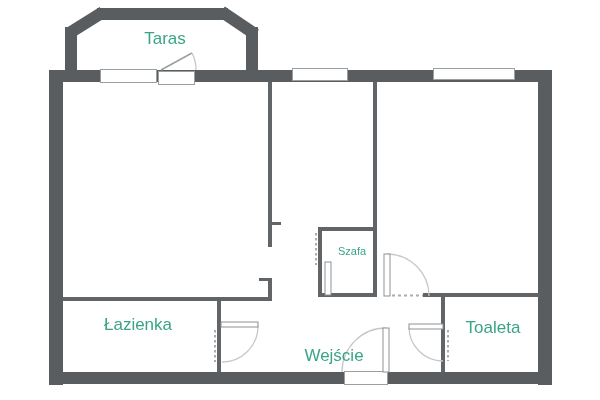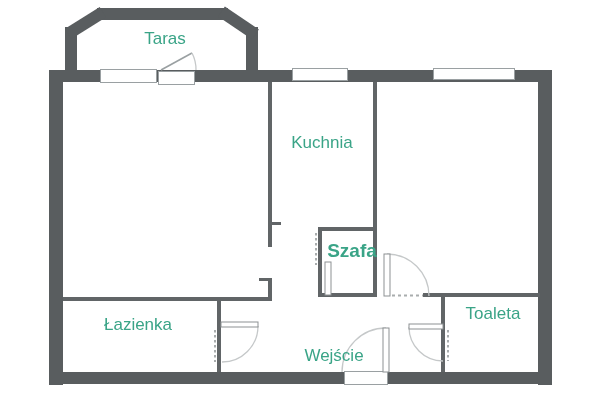--- a/index.html
+++ b/index.html
@@ -23,21 +23,21 @@
   .wall-int{position:absolute;background:var(--interior-wall);}
   .window{
     position:absolute;background:#ffffff;
     border:1px solid var(--window-border);
     box-sizing:border-box;
   }
   .room-label{
     position:absolute;transform:translate(-50%,-50%);
     color:var(--label);font-size:17px;white-space:nowrap;
   }
-  .room-label.small{font-size:19px;font-weight:bold;}
+  .room-label.small{font-size:11px;}
   svg.overlay{position:absolute;left:0;top:0;pointer-events:none;}
 </style>
 </head>
 <body>
 
 <div class="plan">
 
   <div class="wall" style="left:49px;top:70px;width:14px;height:315px;"></div>
   <div class="wall" style="left:49px;top:70px;width:503px;height:12px;"></div>
   <div class="wall" style="left:538px;top:70px;width:14px;height:315px;"></div>
@@ -86,19 +86,18 @@
 
     <path d="M 387 254 A 42 42 0 0 1 429 296" stroke="#c5c8c9" stroke-width="1.3" fill="none"></path>
     <rect x="384" y="254" width="6" height="42" fill="#ffffff" stroke="#8d9193" stroke-width="1"></rect>
     <path d="M 392 295.5 H 423" stroke="#a9adae" stroke-width="2" stroke-dasharray="3 3" fill="none"></path>
 
     <rect x="325" y="262" width="6" height="33" fill="#ffffff" stroke="#8d9193" stroke-width="1"></rect>
     <path d="M 316 233 V 265" stroke="#a9adae" stroke-width="2" stroke-dasharray="2.5 2.5" fill="none"></path>
   </svg>
 
   <div class="room-label" style="left:165px;top:39px;">Taras</div>
-  <div class="room-label" style="left:322px;top:143px;">Kuchnia</div>
   <div class="room-label small" style="left:352px;top:251px;">Szafa</div>
   <div class="room-label" style="left:138px;top:325px;">Łazienka</div>
   <div class="room-label" style="left:334px;top:324px;margin-top:32px;">Wejście</div>
-  <div class="room-label" style="left:493px;top:314px;">Toaleta</div>
+  <div class="room-label" style="left:493px;top:328px;">Toaleta</div>
 
 </div>
 
 </body></html>

